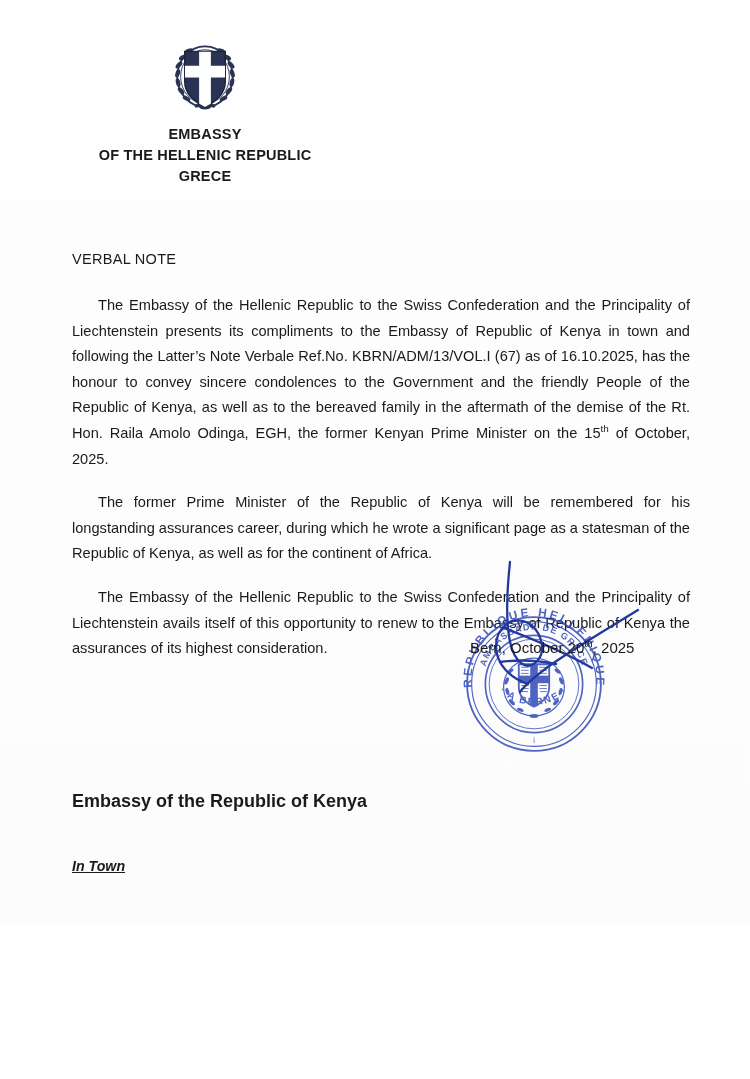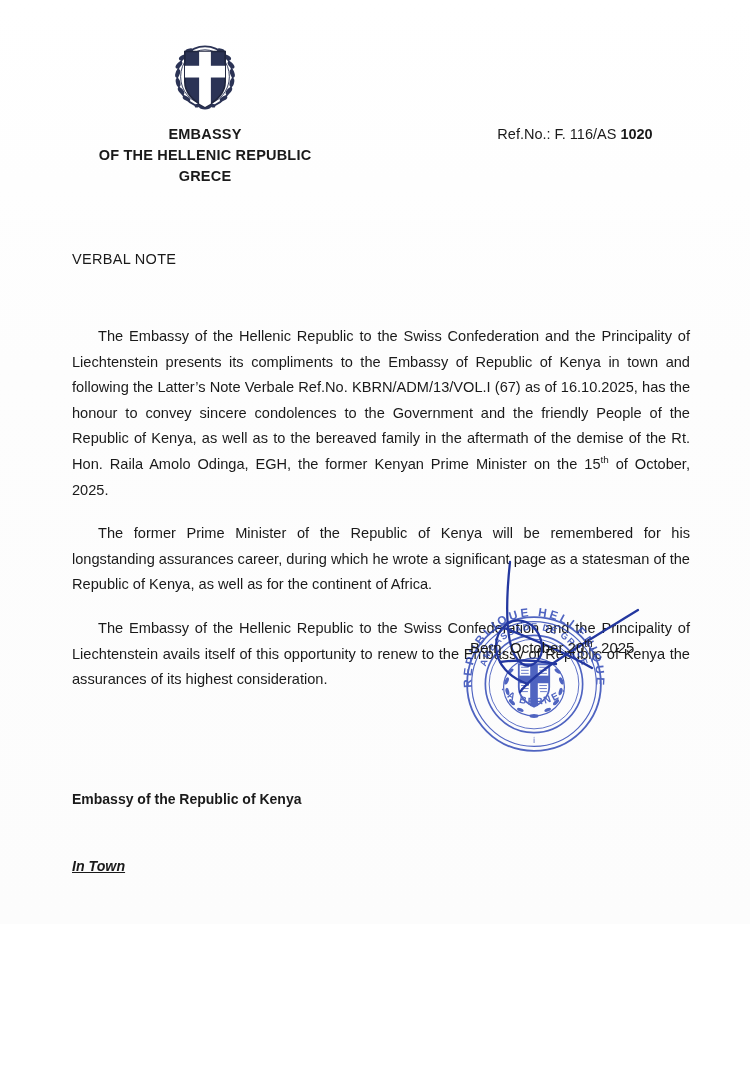--- a/index.html
+++ b/index.html
@@ -86,21 +86,20 @@
   
   #body-text {
     position: absolute;
     left: 72px;
     top: 293px;
     width: 618px;
     font-size: 14.6px;
     line-height: 25.6px;
     text-align: justify;
     text-justify: inter-word;
-    margin-top: 31px;
   }
   #body-text p {
     margin: 0 0 18px 0;
     text-indent: 26px;
   }
   #body-text p:last-child { margin-bottom: 0; }
   #body-text sup {
     font-size: 0.68em;
     vertical-align: super;
     line-height: 0;
@@ -138,21 +137,21 @@
     width: 190px;
     height: 180px;
     z-index: 5;
   }
 
   
   #addressee {
     position: absolute;
     left: 72px;
     top: 791px;
-    font-size: 14px;
+    font-size: 18px;
     font-weight: bold;
   }
   #addressee-city {
     position: absolute;
     left: 72px;
     top: 858px;
     font-size: 14.2px;
     font-weight: bold;
     font-style: italic;
     text-decoration: underline;
@@ -209,23 +208,20 @@
       </g>
     </svg>
   </div>
 
   <div id="letterhead">
     <div>EMBASSY</div>
     <div>OF THE HELLENIC REPUBLIC</div>
     <div>GRECE</div>
   </div>
 
-  <div id="refno">
-    <span>Ref.No.: F. 116/AS</span><span>&nbsp;</span><span class="bold">1020</span>
-  </div>
 
   <div id="doc-title">VERBAL NOTE</div>
 
   <div id="body-text">
       <p>The Embassy of the Hellenic Republic to the Swiss Confederation and the Principality of Liechtenstein presents its compliments to the Embassy of Republic of Kenya in town and following the Latter’s Note Verbale Ref.No. KBRN/ADM/13/VOL.I (67) as of 16.10.2025, has the honour to convey sincere condolences to the Government and the friendly People of the Republic of Kenya, as well as to the bereaved family in the aftermath of the demise of the Rt. Hon. Raila Amolo Odinga, EGH, the former Kenyan Prime Minister on the 15<sup>th</sup> of October, 2025.</p>
       <p>The former Prime Minister of the Republic of Kenya will be remembered for his longstanding assurances career, during which he wrote a significant page as a statesman of the Republic of Kenya, as well as for the continent of Africa.</p>
       <p>The Embassy of the Hellenic Republic to the Swiss Confederation and the Principality of Liechtenstein avails itself of this opportunity to renew to the Embassy of Republic of Kenya the assurances of its highest consideration.</p>
     </div>
 
   <div id="date-line">

